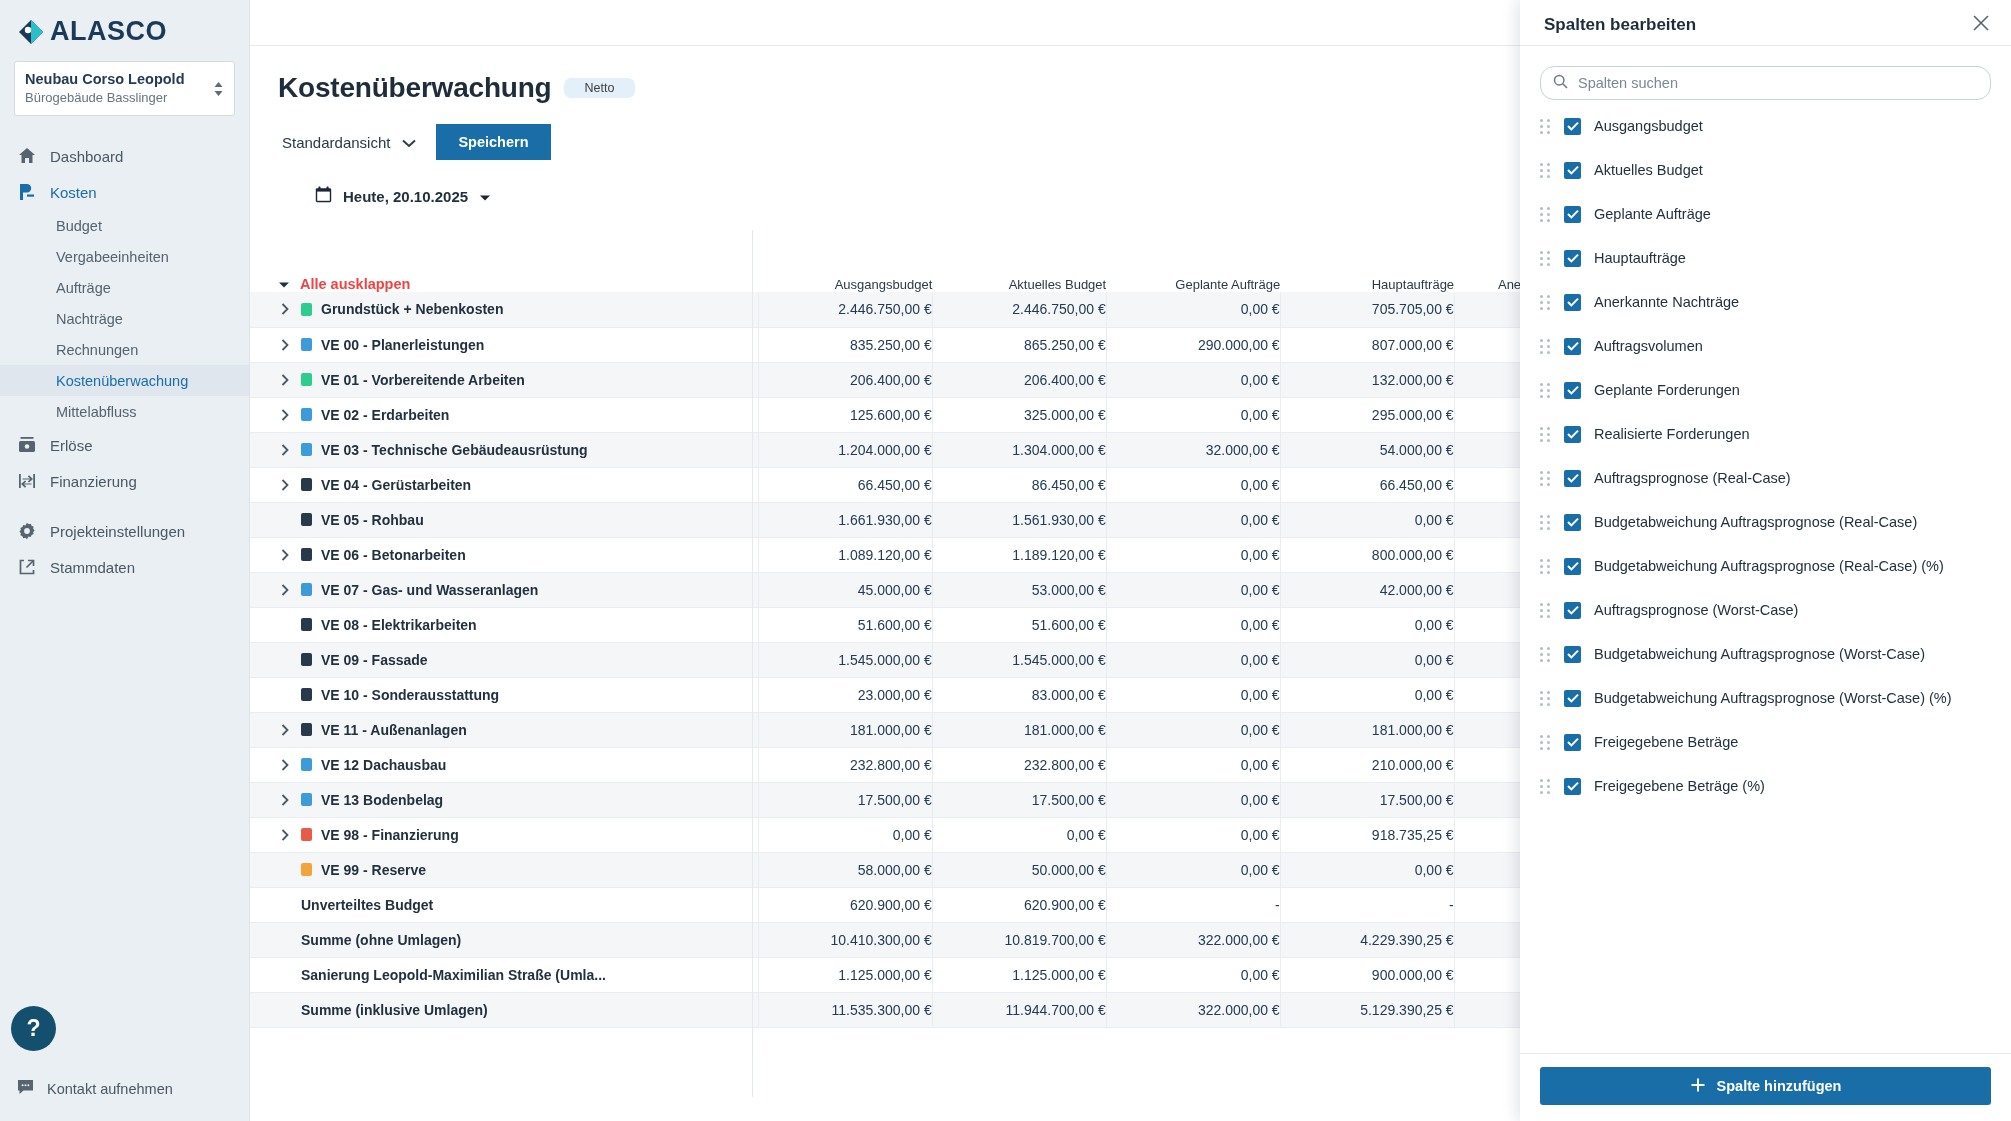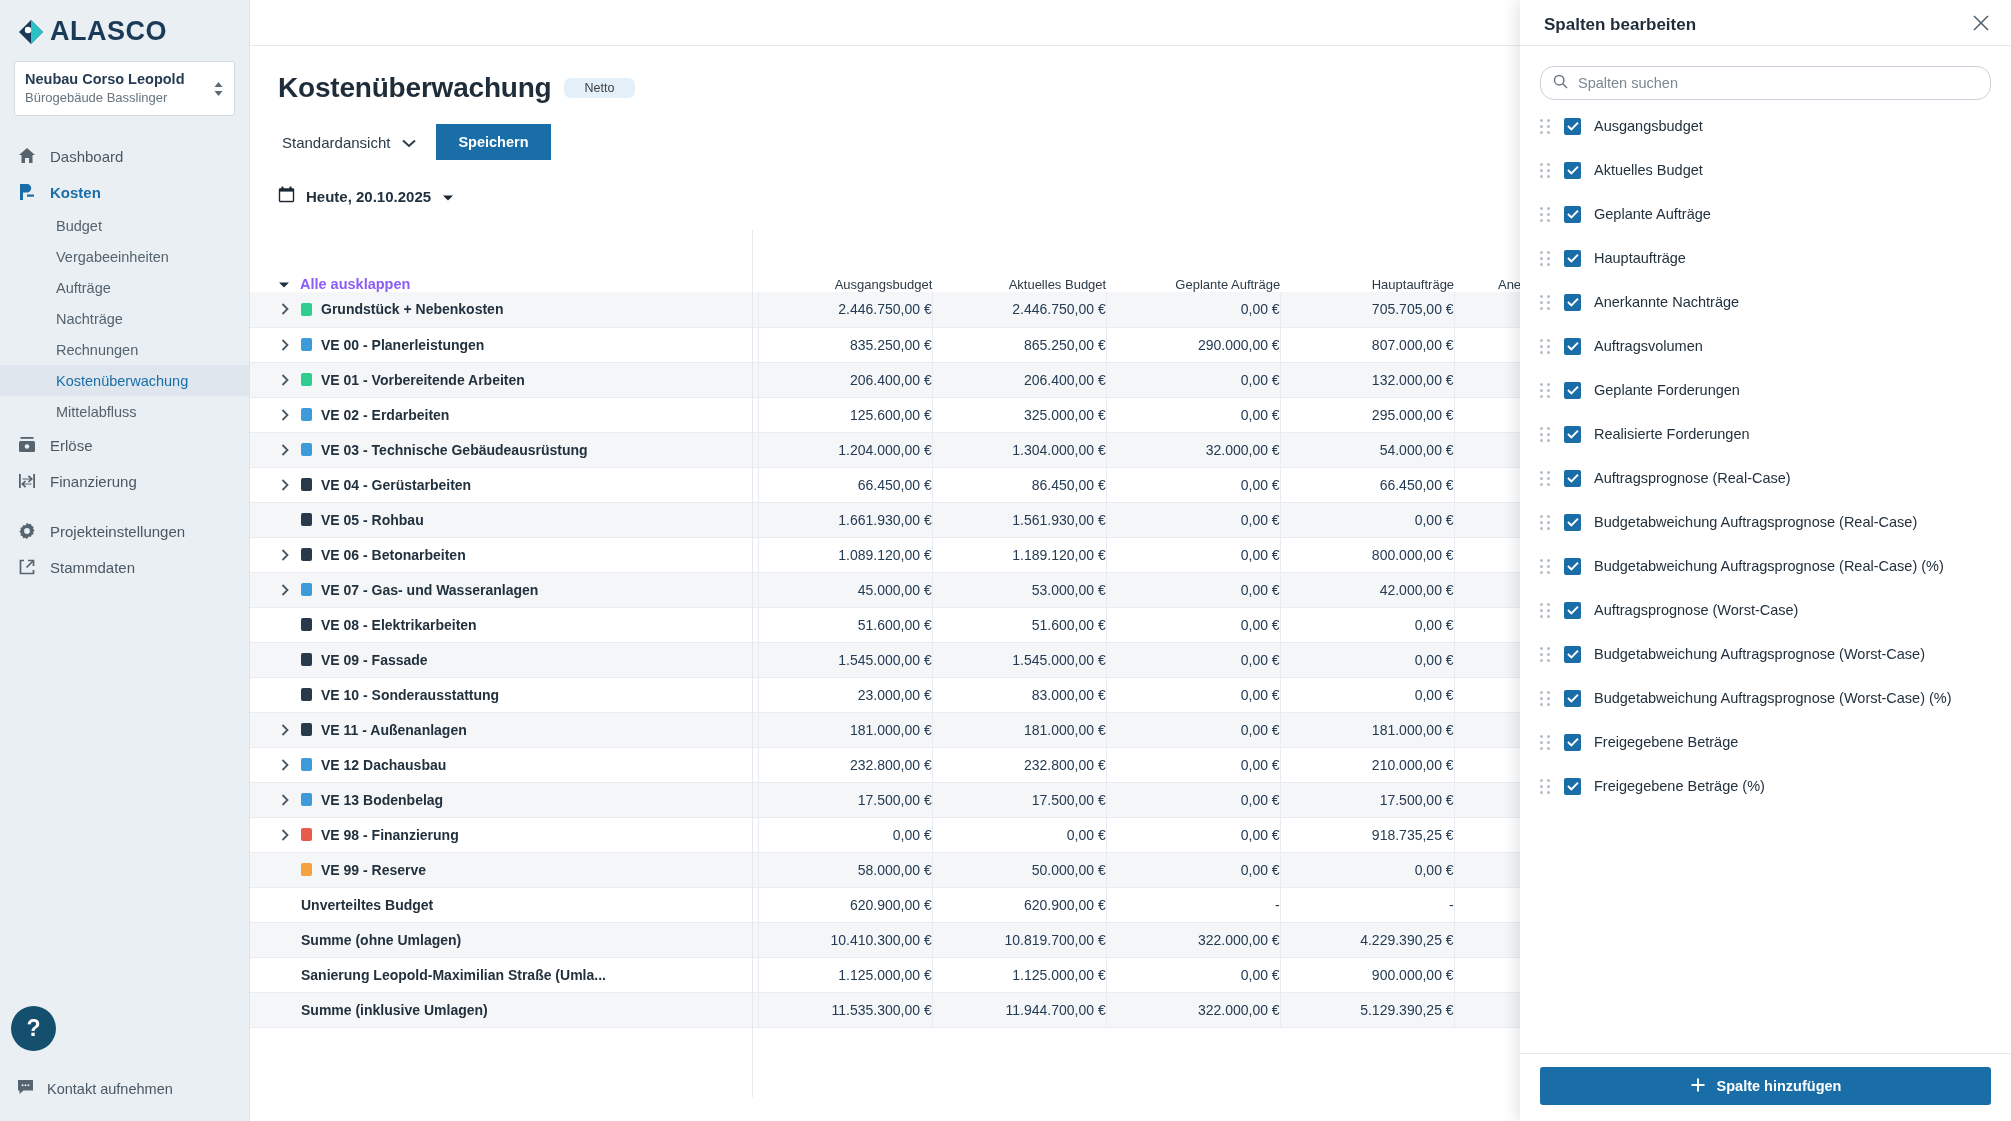--- a/index.html
+++ b/index.html
@@ -40,21 +40,21 @@
   .updown { display: flex; flex-direction: column; gap: 3px; color: #5b6a75; flex: 0 0 auto; }
 
   .nav { margin-top: 22px; }
   .nav-item {
     display: flex; align-items: center; gap: 13px;
     padding: 8px 0 8px 17px;
     font-size: 15px; color: #4a5863; cursor: pointer;
     min-height: 33px;
   }
   .nav-item .ic { width: 20px; height: 20px; flex: 0 0 20px; display:flex; align-items:center; justify-content:center; }
-  .nav-item.active { color: #1a6ea8; font-weight: 700; }
+  .nav-item.active { color: #1a6ea8; font-weight: 400; }
   .nav-sub {
     padding: 7px 0 7px 56px;
     font-size: 14.5px; color: #54636e; cursor: pointer;
     min-height: 31px; display: flex; align-items: center;
   }
   .nav-sub.selected { color: #1a6ea8; background: #dfe6ee; }
   .nav-gap { height: 14px; }
 
   .help-fab {
     position: absolute; left: 11px; bottom: 70px;
@@ -95,21 +95,21 @@
     background: #1a6ea8; color: #fff; border: none;
     font-size: 14.5px; font-weight: 700;
     padding: 10px 22px; border-radius: 0; cursor: pointer;
     font-family: inherit;
   }
 
   .toolbar-row {
     display: flex; align-items: center; justify-content: space-between;
     margin-top: 22px; padding: 0 28px 0 28px;
   }
-  .date-pick { display: flex; align-items: center; gap: 11px; font-size: 15px; font-weight: 700; color: #22313e; cursor: pointer; }
+  .date-pick { display: flex; align-items: center; gap: 11px; font-size: 15px; font-weight: 700; color: #22313e; cursor: pointer; margin-left: 37px; }
   .toolbar-right { display: flex; align-items: center; }
   .tb-btn {
     display: flex; align-items: center; gap: 10px;
     font-size: 14.5px; font-weight: 700; color: #22313e;
     padding: 4px 22px; cursor: pointer; white-space: nowrap;
   }
   .tb-div { width: 1px; height: 24px; background: #dde3e9; }
 
   
   .table-scroll { margin-top: 20px; flex: 1; overflow: hidden; position: relative; }
@@ -117,21 +117,21 @@
   table.cost th, table.cost td { padding: 0; }
   .col-name { width: 374px; }
   .col-num  { width: 128px; }
 
   thead th {
     font-size: 13px; font-weight: 400; color: #2b3a47;
     vertical-align: bottom; padding-bottom: 11px; height: 62px;
     text-align: right; padding-right: 16px;
   }
   thead th.name-h { text-align: left; padding-left: 28px; padding-right: 0; vertical-align: bottom; }
-  .expand-all { display: inline-flex; gap: 10px; font-size: 14.5px; font-weight: 700; color: #8b5cf6; cursor: pointer; }
+  .expand-all { display: inline-flex; gap: 10px; font-size: 14.5px; font-weight: 700; color: #ef4444; cursor: pointer; }
 
   tbody tr { height: 35px; }
   tbody tr.alt { background: #f4f6f8; }
   tbody td {
     font-size: 14px; color: #243b53; text-align: right; padding-right: 16px;
     border-bottom: 1px solid #e9edf1; white-space: nowrap;
   }
   tbody td.name-c {
     text-align: left; padding-right: 0; padding-left: 28px;
     font-weight: 700; color: #22313e;

